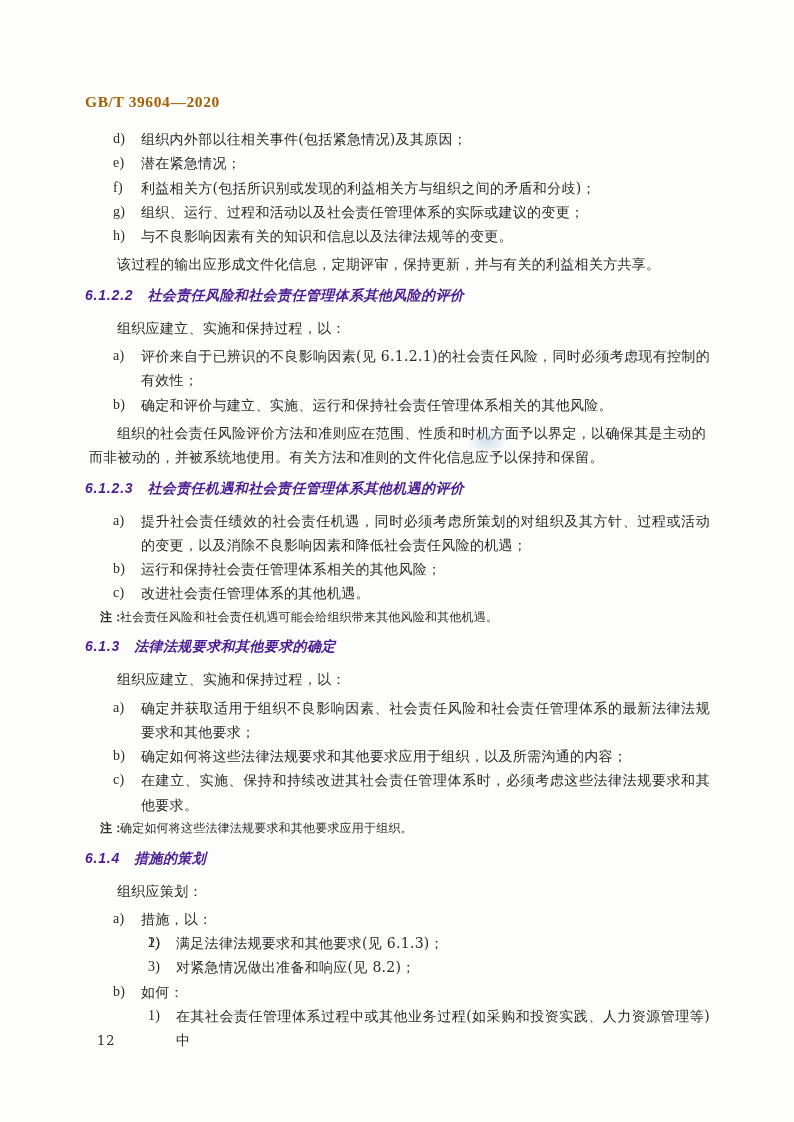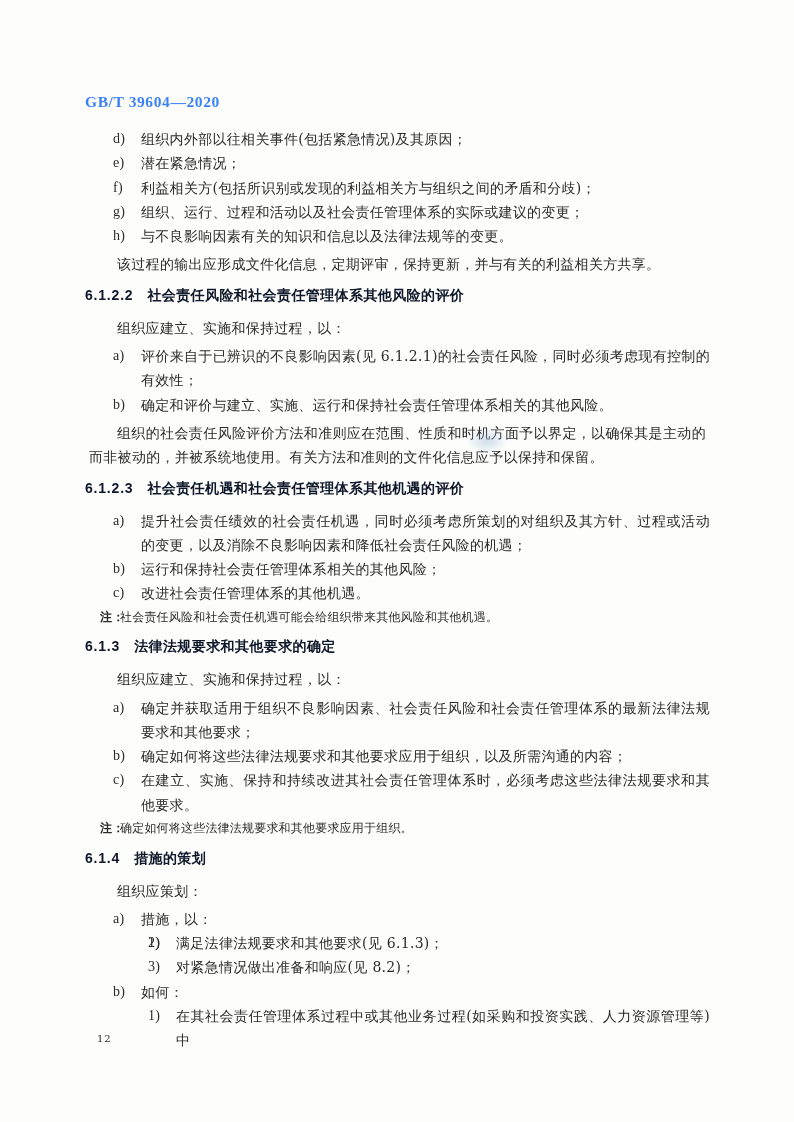--- a/index.html
+++ b/index.html
@@ -15,21 +15,21 @@
   .page {
     position: absolute; inset: 0;
     padding: 93px 84px 0 85px;
     box-sizing: border-box;
   }
   .doc-header {
     font-family: "Liberation Serif", "DejaVu Serif", serif;
     font-weight: bold;
     font-size: 15.5px;
     letter-spacing: 0.6px;
-    color: #3b82f6;
+    color: #a16207;
     margin: 0 0 16px 0;
   }
   .doc-body {
     font-size: 14px;
     line-height: 24.3px;
     letter-spacing: 0.3px;
     text-align: justify;
   }
   .para {
     margin: 4px;
@@ -50,45 +50,46 @@
   }
   .li2 > .lbl {
     position: absolute;
     left: 63px; top: 0;
     font-family: "Liberation Serif", "DejaVu Serif", serif;
   }
   .h3 {
     font-family: "Liberation Sans", "DejaVu Sans", sans-serif;
     font-weight: bold;
     font-size: 14px;
-    color: #0f172a;
+    color: #4c1d95;
     letter-spacing: 0.4px;
     margin: 6px 0 9px 0;
     line-height: 24px;
+    font-style: italic;
   }
   .h3 .h3num { margin-right: 14px; letter-spacing: 0.8px; }
   .note {
     position: relative;
     font-size: 12px;
     line-height: 22.5px;
     letter-spacing: 0.2px;
     padding-left: 35px;
     margin: 0;
   }
   .note > .note-lbl {
     position: absolute;
     left: 15px; top: 0;
     font-family: "Liberation Sans", "DejaVu Sans", sans-serif;
     font-weight: bold;
     font-size: 12px;
   }
   .page-number {
     position: absolute;
     left: 97px; top: 1033px;
-    font-size: 10px;
+    font-size: 13px;
     letter-spacing: 1px;
     color: #2b2b2b;
   }
   .scan-smudge {
     position: absolute;
     left: 466px; top: 428px;
     width: 42px; height: 26px;
     border-radius: 50%;
     background: radial-gradient(ellipse at center, rgba(150,185,215,0.45), rgba(150,185,215,0) 70%);
     filter: blur(1px);

